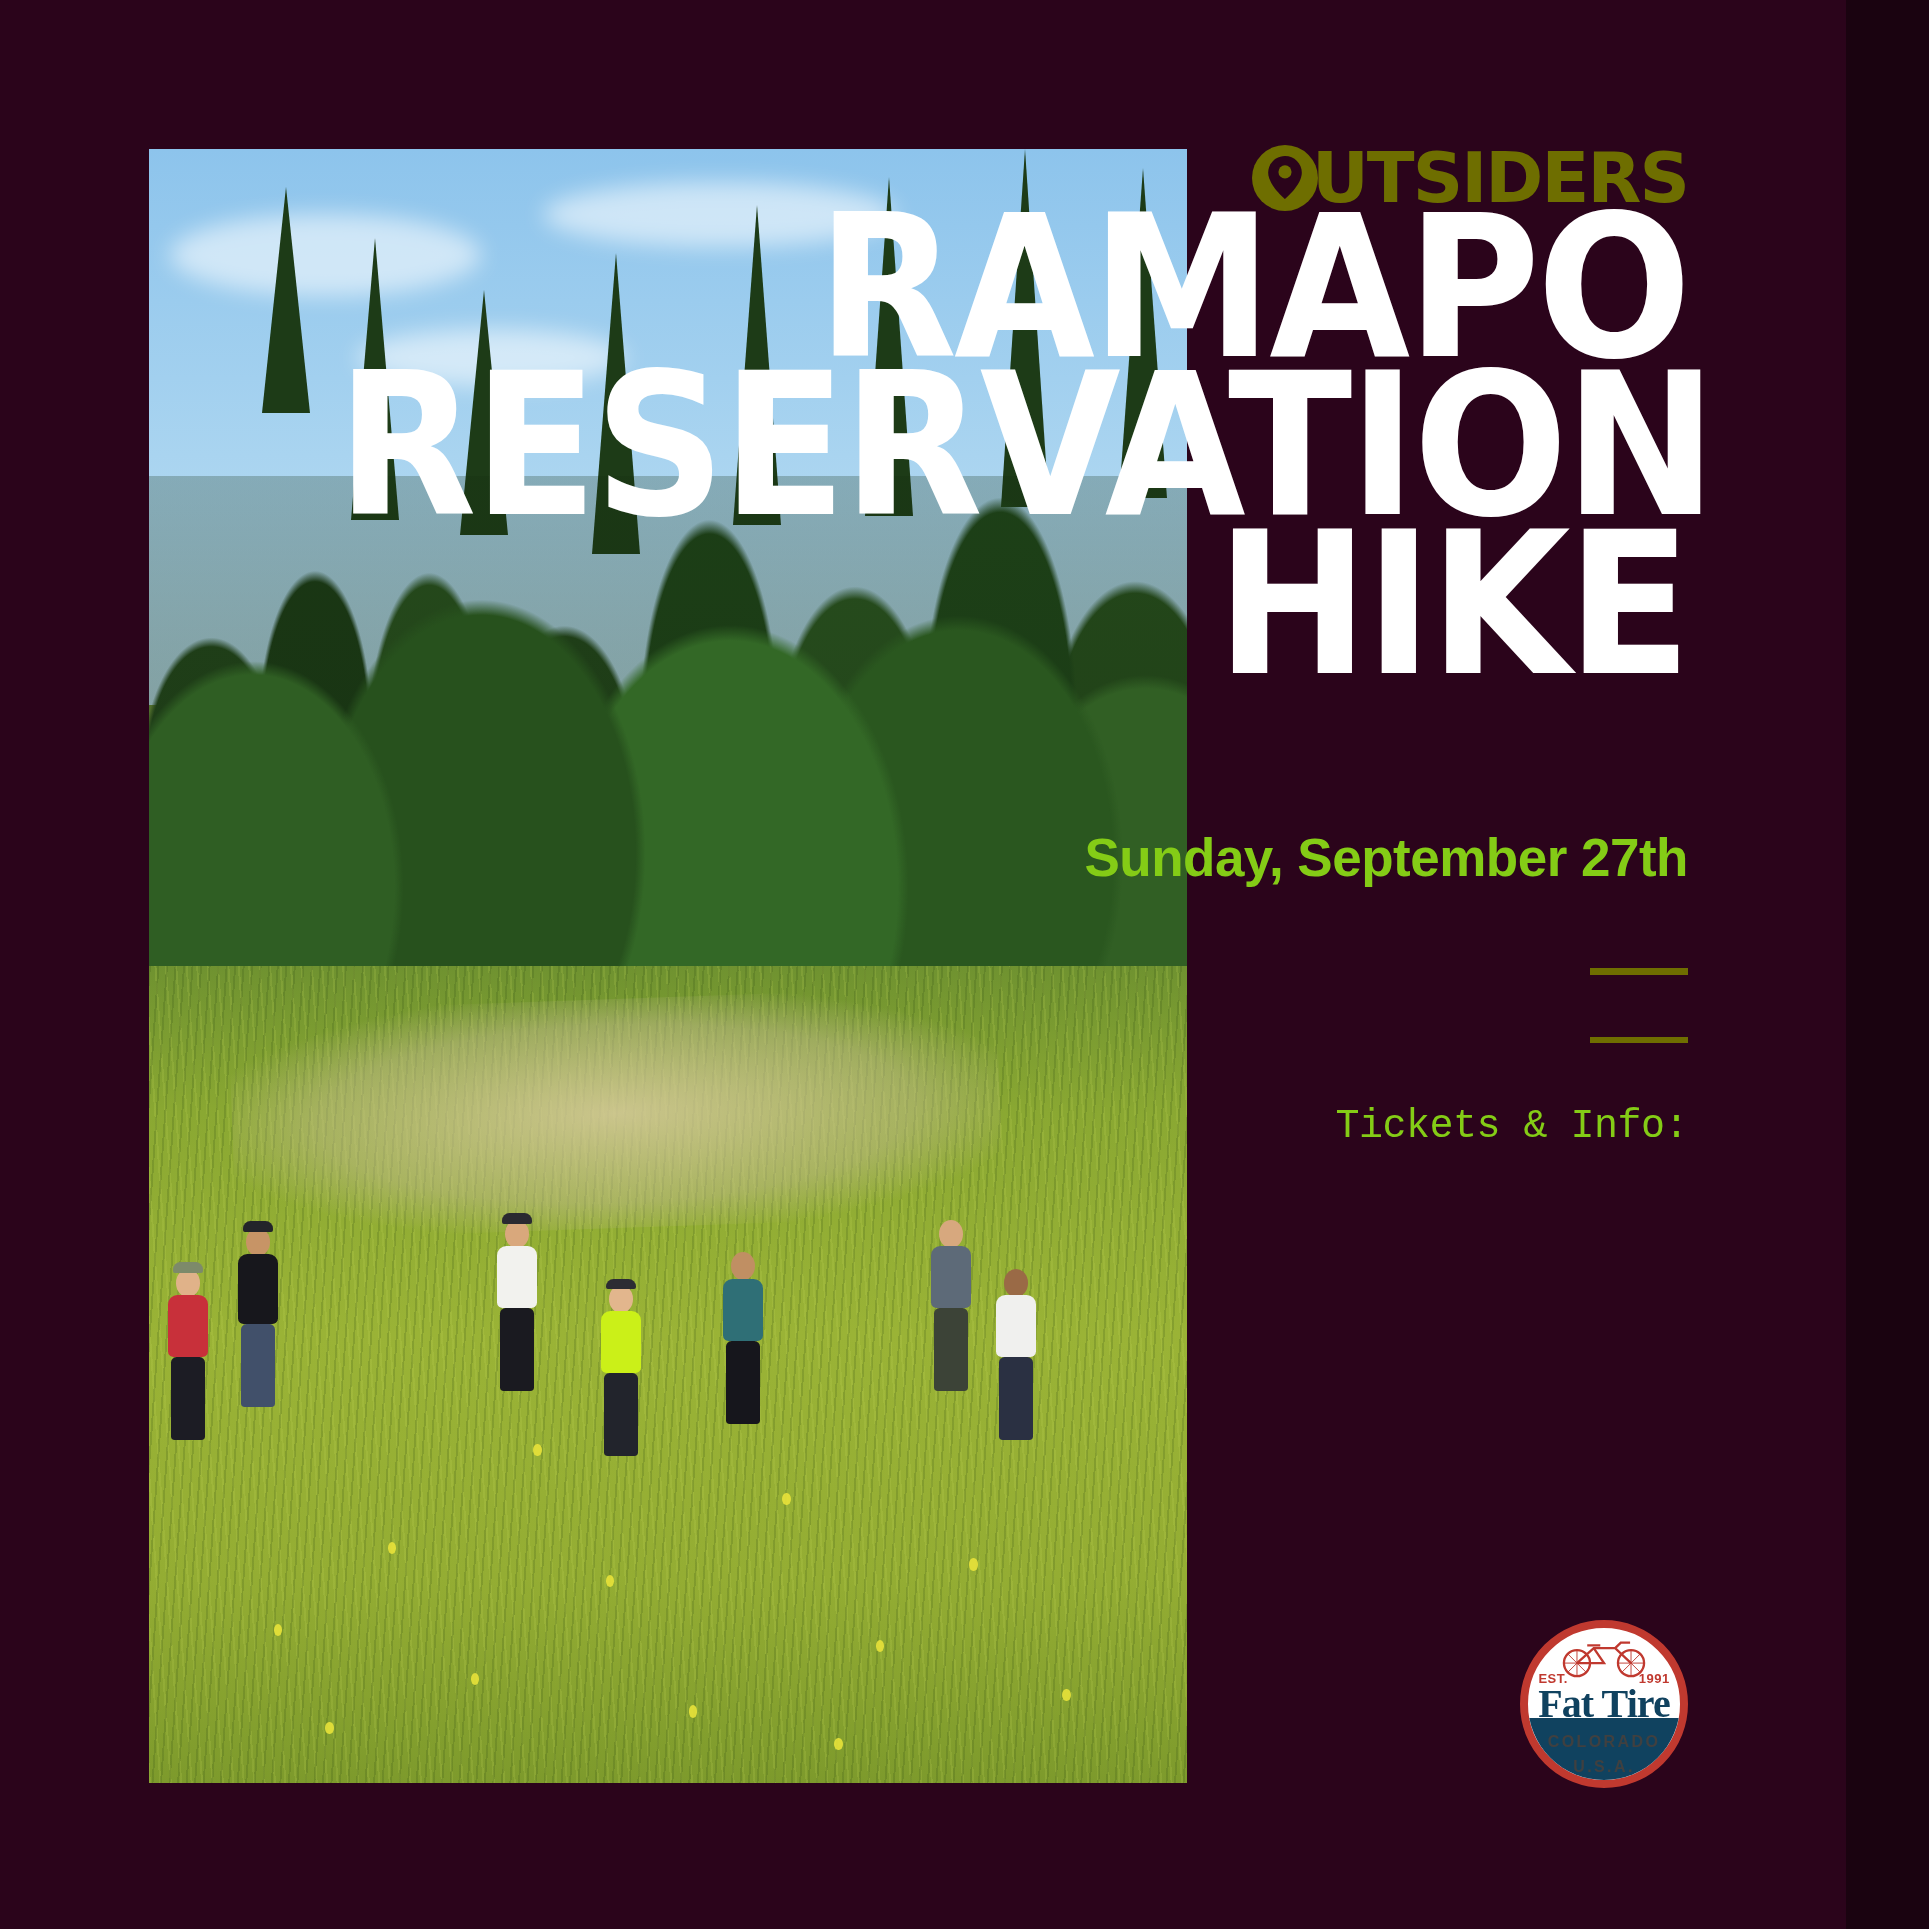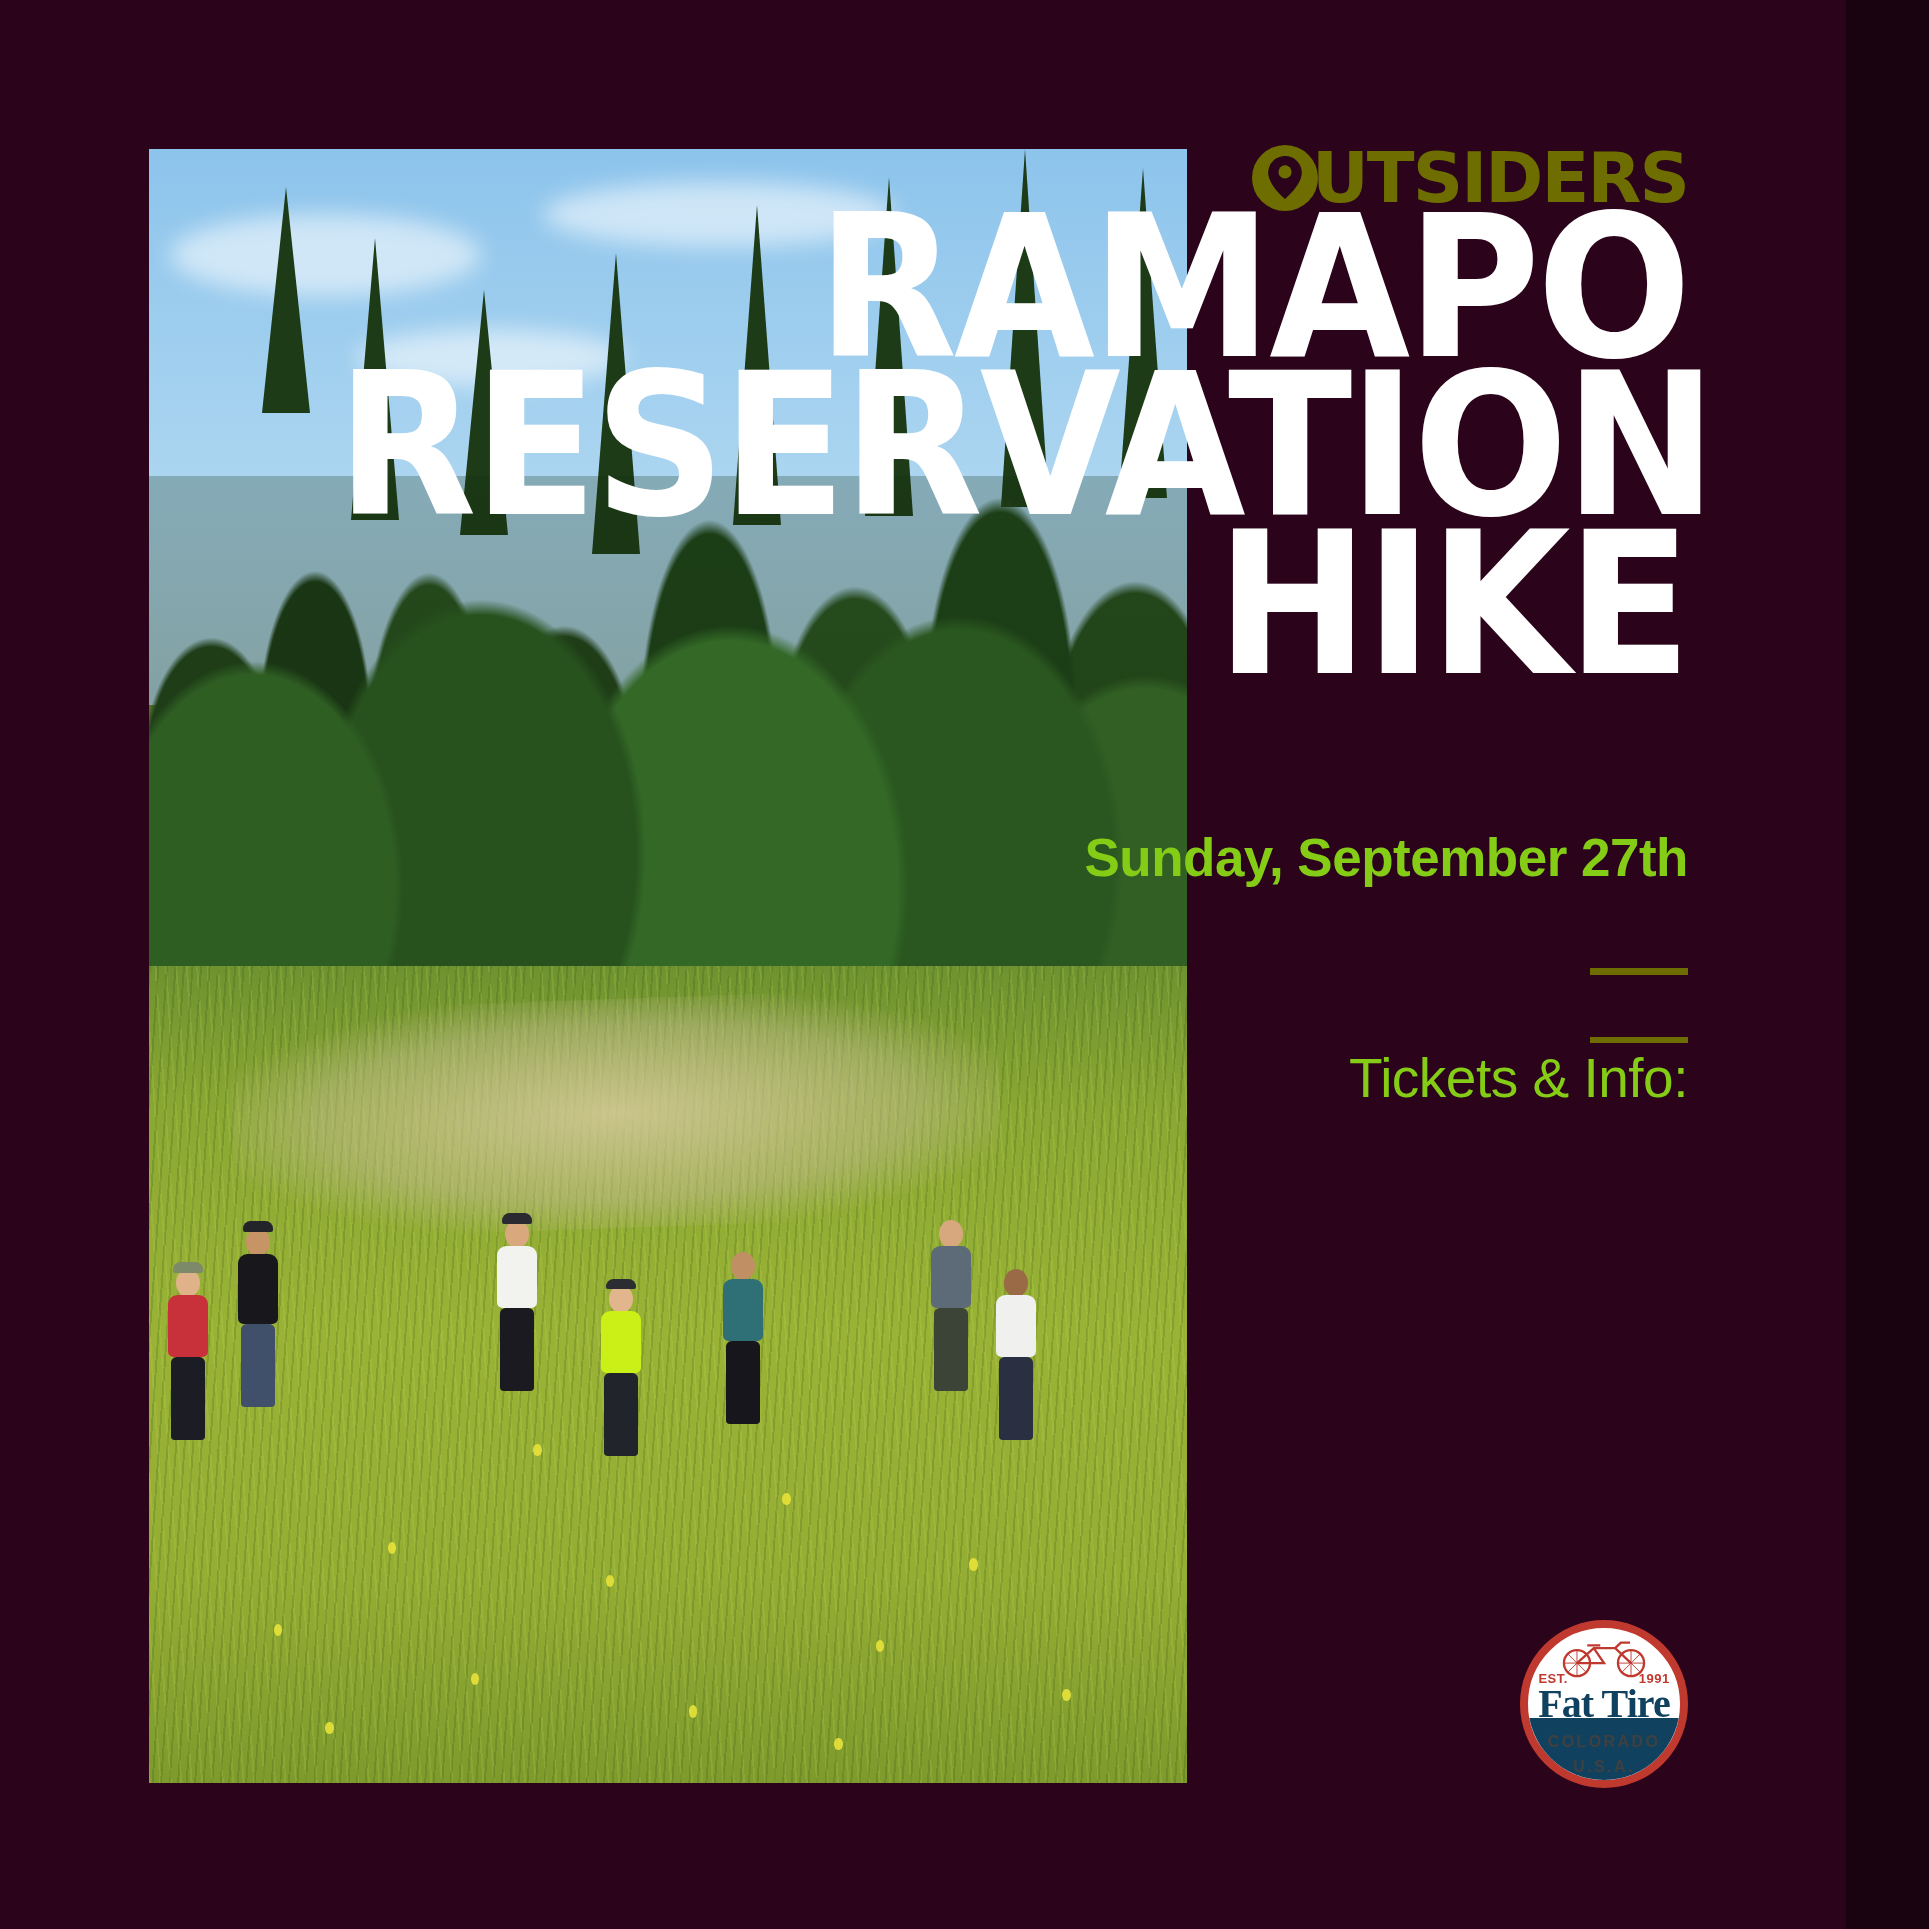--- a/index.html
+++ b/index.html
@@ -198,24 +198,26 @@
   }
   .meet-block .bold { font-weight: 700; display: block; }
   .meet-block span.row { display: block; }
   .rule2 {
     width: 98px;
     height: 6.6px;
     background: #6e6e00;
     margin: 62px 0 0 auto;
   }
   .tickets-block {
-    font-size: 55px;
+    margin-top: 58px;
+    font-size: 40px;
     line-height: 1.30;
     font-weight: 400;
     letter-spacing: -0.5px;
+    font-family: Liberation Mono, monospace;
   }
   .tickets-block span.row { display: block; }
 
   
   .sponsors {
     position: absolute;
     right: 158px;
     bottom: 141px;
     display: flex;
     align-items: center;

